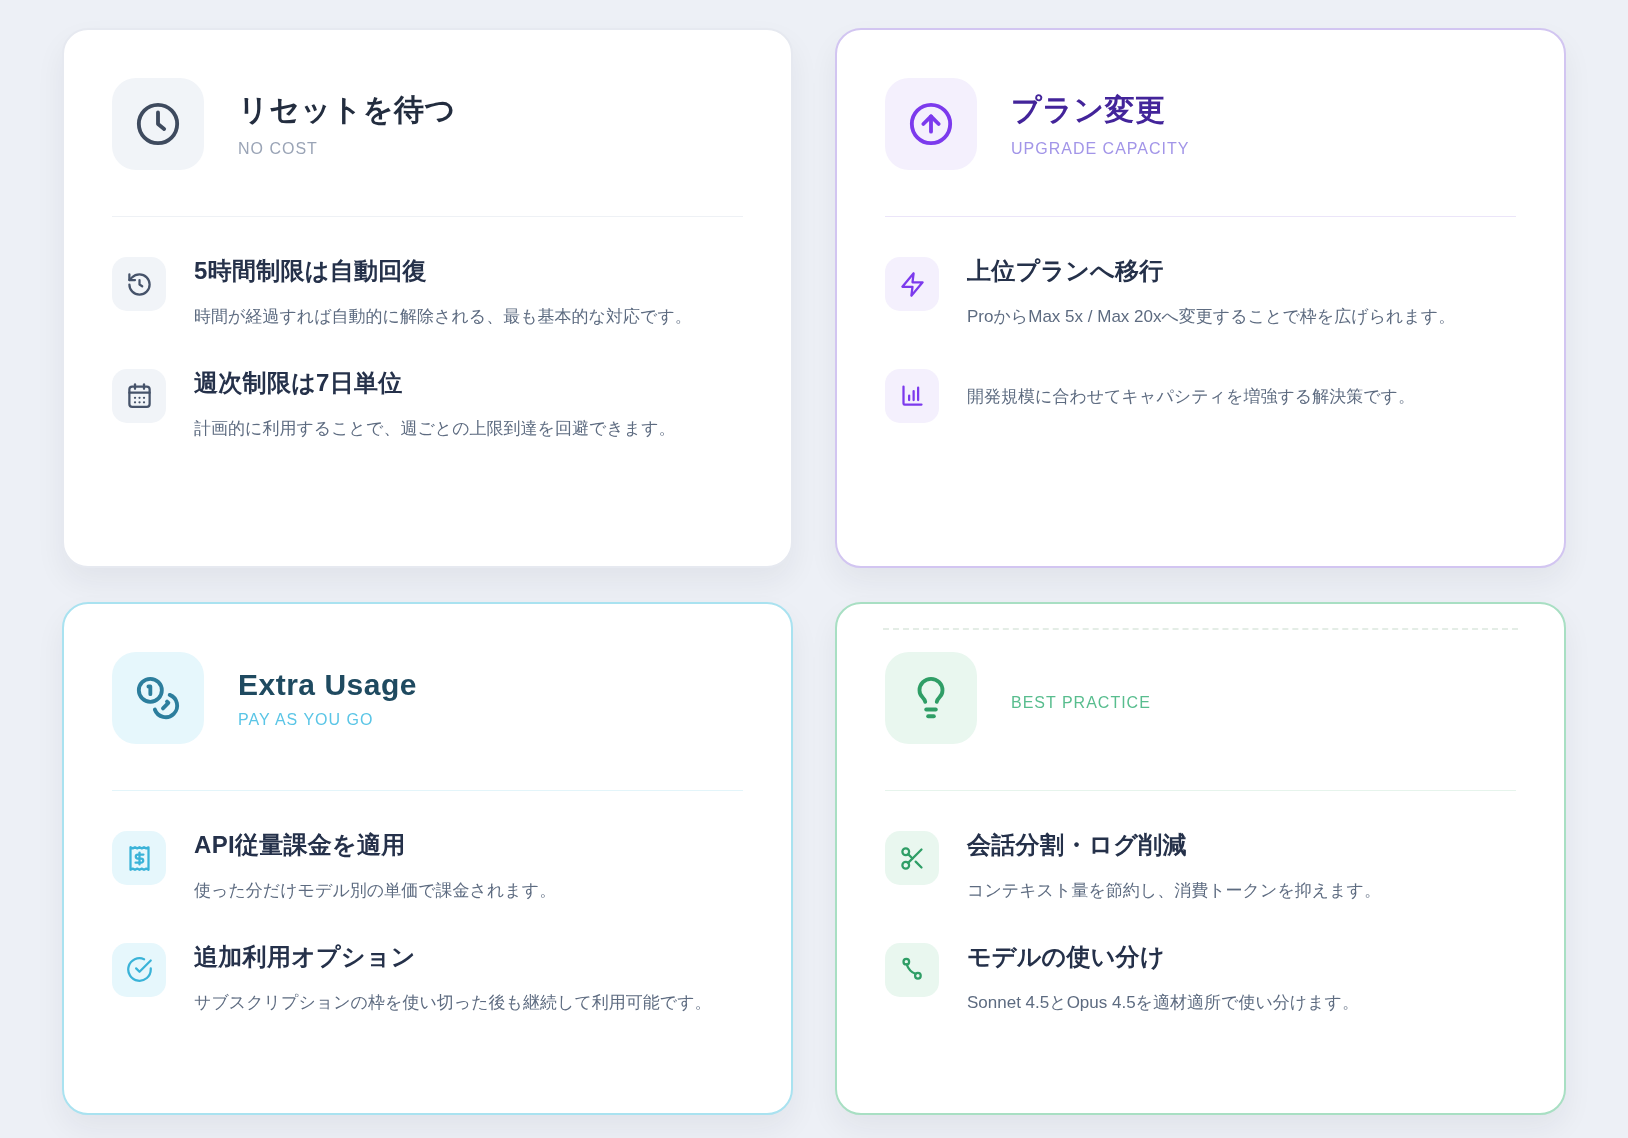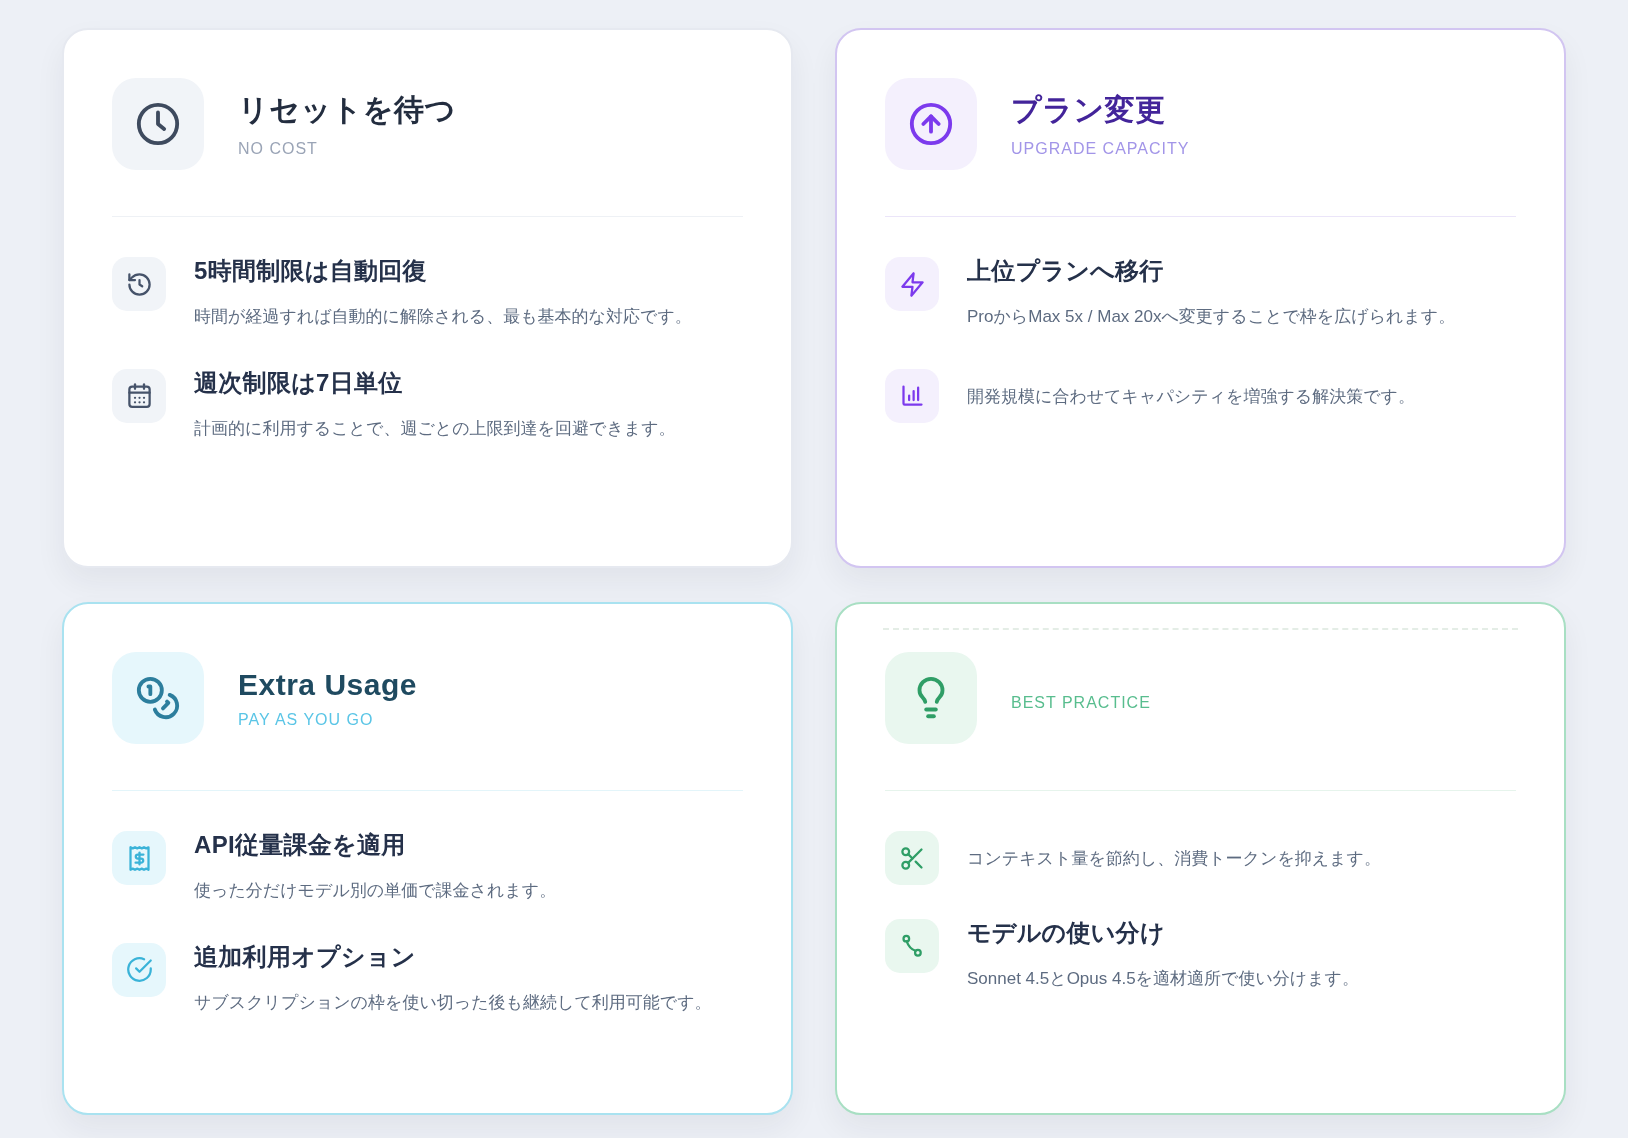--- a/index.html
+++ b/index.html
@@ -238,20 +238,21 @@
         <div class="item-tile">
           <svg viewBox="0 0 24 24" fill="none" stroke="currentColor" stroke-width="2" stroke-linecap="round" stroke-linejoin="round">
             <circle cx="6" cy="6" r="3"></circle>
               <path d="M8.12 8.12 12 12"></path>
               <path d="M20 4 8.12 15.88"></path>
               <circle cx="6" cy="18" r="3"></circle>
               <path d="M14.8 14.8 20 20"></path>
           </svg>
         </div>
         <div class="item-body">
+          <h3 class="item-title">会話分割・ログ削減</h3>
           <p class="item-desc">コンテキスト量を節約し、消費トークンを抑えます。</p>
         </div>
       </li>
       <li class="item">
         <div class="item-tile">
           <svg viewBox="0 0 24 24" fill="none" stroke="currentColor" stroke-width="2" stroke-linecap="round" stroke-linejoin="round">
             <circle cx="6.5" cy="5" r="2.5"></circle>
               <path d="M6.8 7.4c1.6 4.4 4.4 7.2 7.8 8.4"></path>
               <circle cx="16.8" cy="17.6" r="2.5"></circle>
           </svg>

